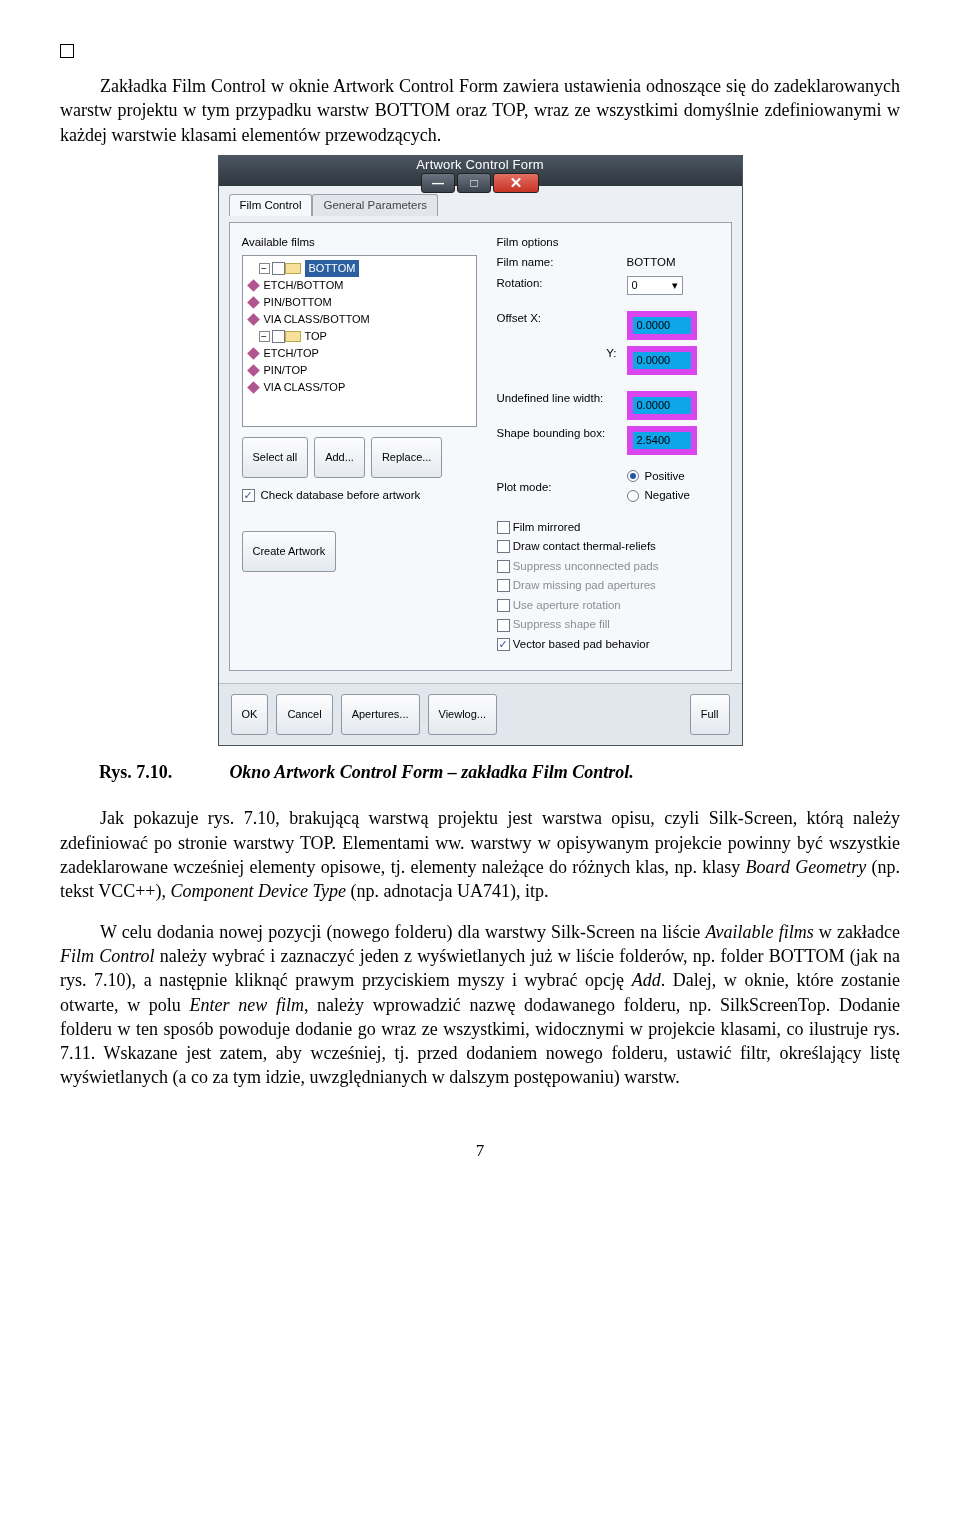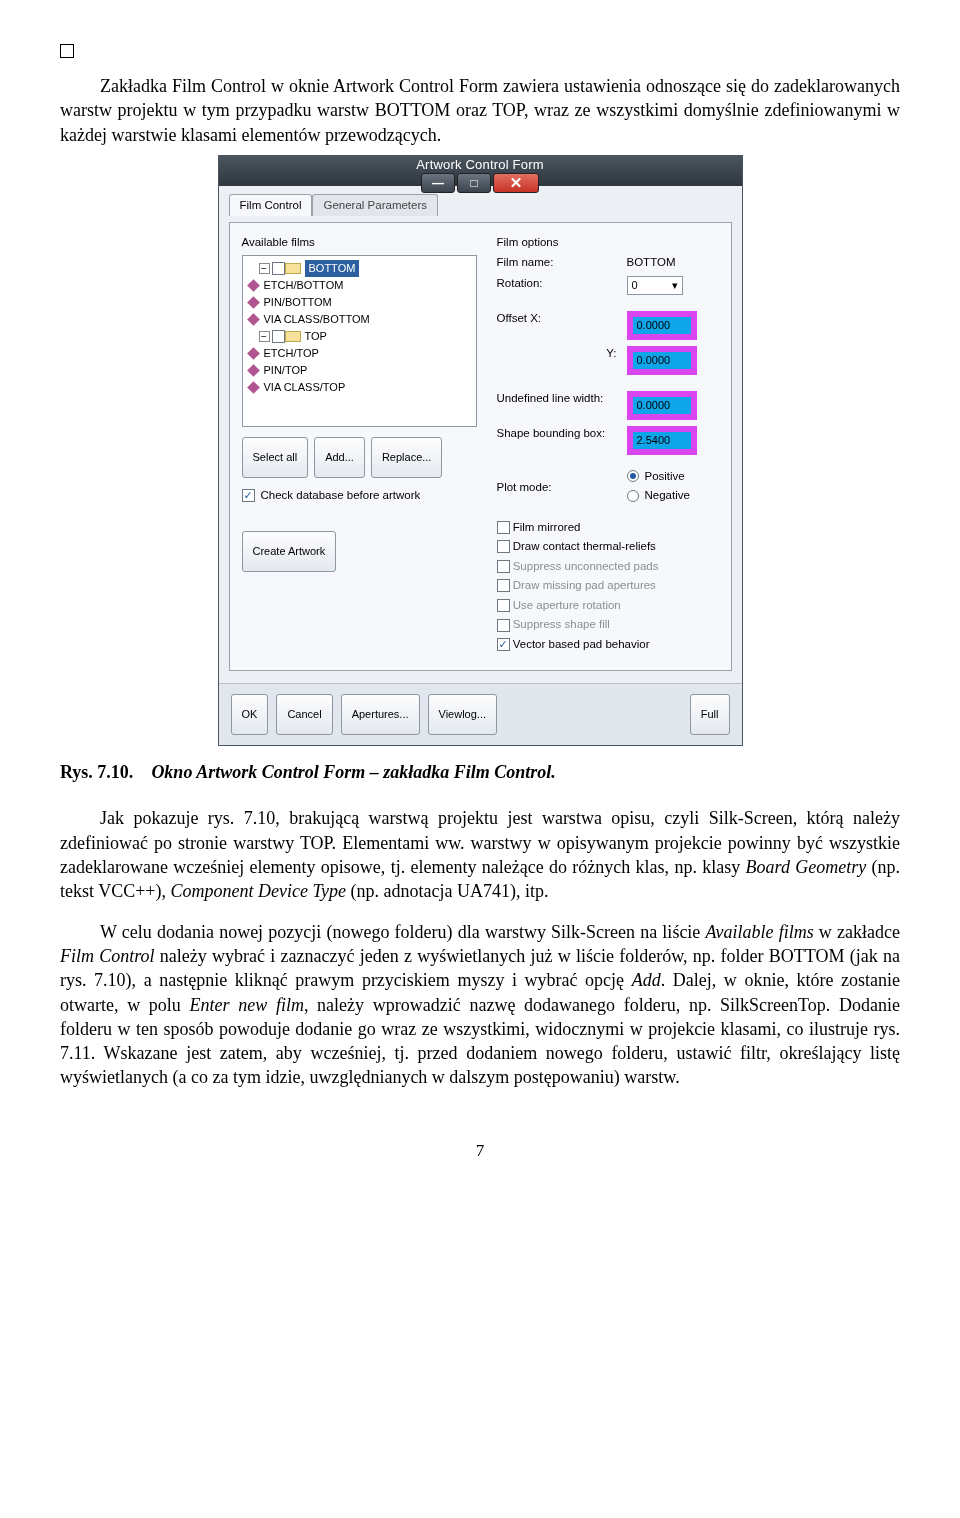--- a/index.html
+++ b/index.html
@@ -10,21 +10,21 @@
     margin: 0;
     padding: 40px 60px 40px 60px;
     color: #000;
     background: #fff;
     width: 960px;
   }
   .bullet-row { display: flex; }
   .bullet { width: 14px; height: 14px; border: 1.5px solid #000; margin-right: 18px; margin-top: 4px; flex-shrink: 0; }
   .para { text-align: justify; margin: 16px 0 6px 0; text-indent: 40px; }
   .caption { text-align: left; margin: 14px 0 22px 0; }
-  .bold { font-weight: bold; }
+  .bold { font-weight: bold; margin-left: 39px; }
   .italic { font-style: italic; }
   .page-num { text-align: center; margin-top: 50px; font-size: 17px; }
 
   
   .shot-wrap { display: flex; justify-content: center; margin: 8px 0 2px 0; }
   .dialog {
     width: 525px;
     font-family: Tahoma, Arial, sans-serif;
     font-size: 11.5px;
     color: #000;

